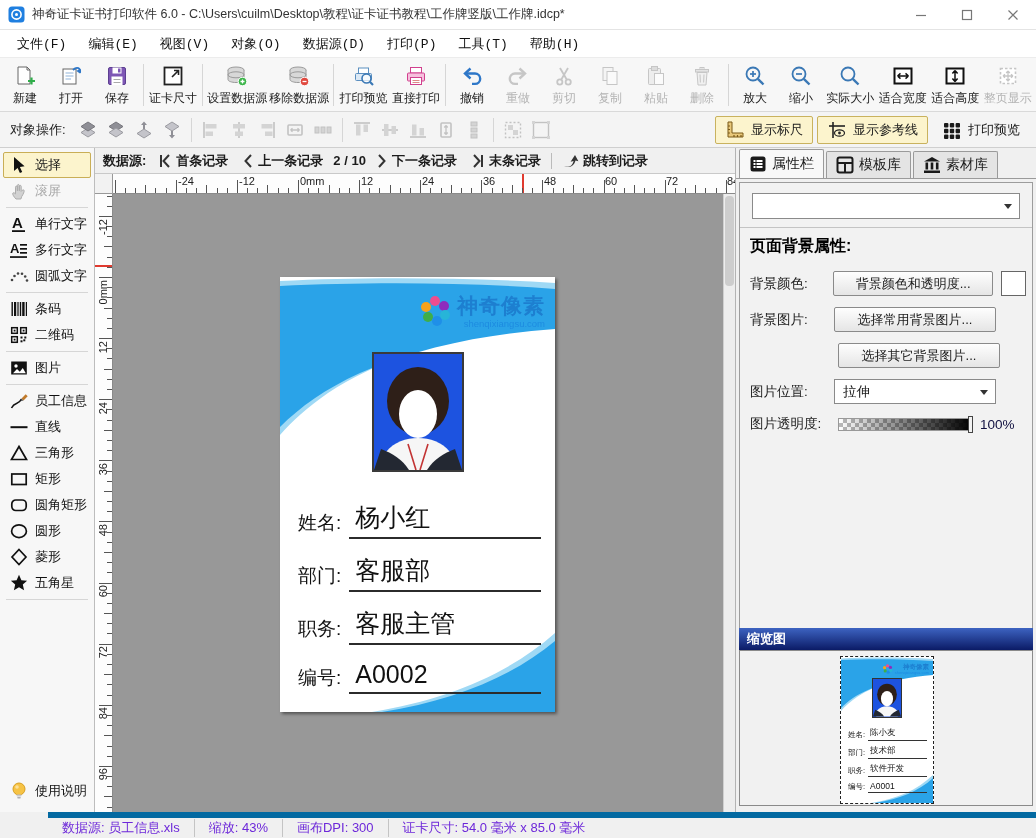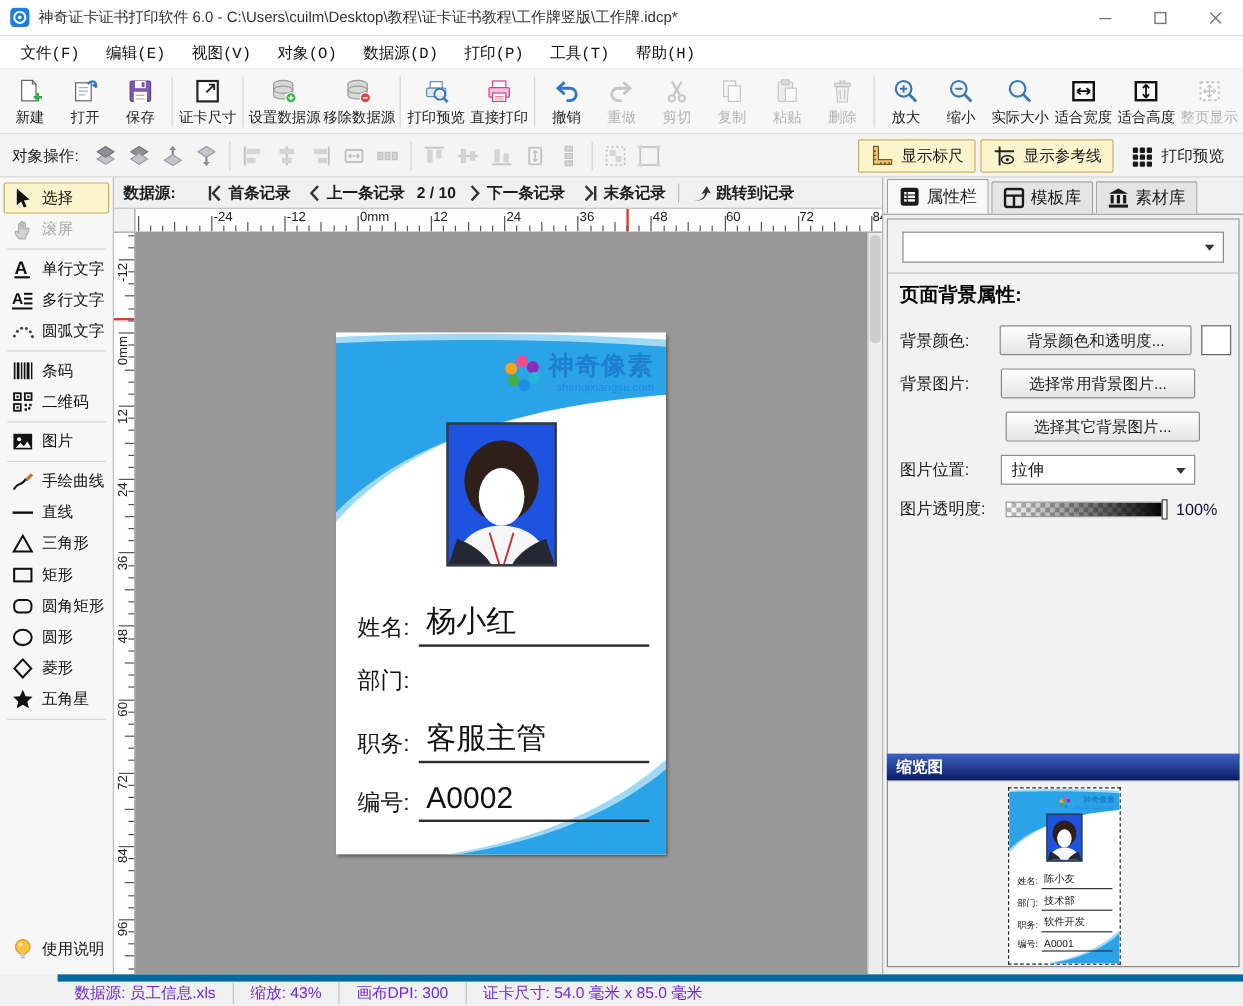--- a/index.html
+++ b/index.html
@@ -678,21 +678,21 @@
     </div>
     <div class="tsep"></div>
     <div class="tool">
       <span class="ticon20">
           <svg width="20" height="20" viewBox="0 0 20 20">
             <path d="M2.5 17c3.5-7 6.5-2 10-9" stroke="#111" stroke-width="1.6" fill="none"></path>
             <path d="M12.5 7.5l4.2-4.2 2 2-4.2 4.2z" fill="#c07a2a"></path>
             <path d="M12.5 7.5l-.8 2.8 2.8-.8z" fill="#555"></path>
           </svg>
         </span>
-      <span>手绘曲线</span>
+      <span>员工信息</span>
     </div>
     <div class="tool">
       <span class="ticon20">
           <svg width="20" height="20" viewBox="0 0 20 20">
             <rect x="1.5" y="9.2" width="17" height="2" fill="#111"></rect>
           </svg>
         </span>
       <span>直线</span>
     </div>
     <div class="tool">
@@ -753,21 +753,21 @@
             <rect x="7.5" y="13.6" width="5" height="2" rx="1" fill="#c9c9c9"></rect>
             <rect x="8.2" y="16" width="3.6" height="1.6" rx="0.8" fill="#b0b0b0"></rect>
           </svg>
         </span>
       <span>使用说明</span>
     </div>
   </div>
 
   <div class="centercol">
     <div class="navbar">
-      <span style="margin-right:18px;">数据源:</span>
+      <span style="margin-right:4px;">数据源:</span>
       <span class="nav-item">
         <span>
             <svg width="14" height="16" viewBox="0 0 14 16">
               <line x1="3" y1="2" x2="3" y2="14" stroke="#333" stroke-width="2"></line>
               <path d="M11 2L5.5 8l5.5 6" fill="none" stroke="#333" stroke-width="2"></path>
             </svg>
           </span>
         <span>首条记录</span>
       </span>
       <span class="nav-item">
@@ -994,20 +994,21 @@
               <path d="M88,116 L81,95 C70,99 59,106 53,116 Z" fill="#232832"></path>
             </svg>
           </div>
           <div class="fields">
             <div class="frow">
               <span class="flabel">姓名:</span>
               <span class="fval">杨小红</span>
             </div>
             <div class="frow">
               <span class="flabel">部门:</span>
+              <span class="fval">客服部</span>
             </div>
             <div class="frow">
               <span class="flabel">职务:</span>
               <span class="fval">客服主管</span>
             </div>
             <div class="frow">
               <span class="flabel">编号:</span>
               <span class="fval">A0002</span>
             </div>
           </div>

